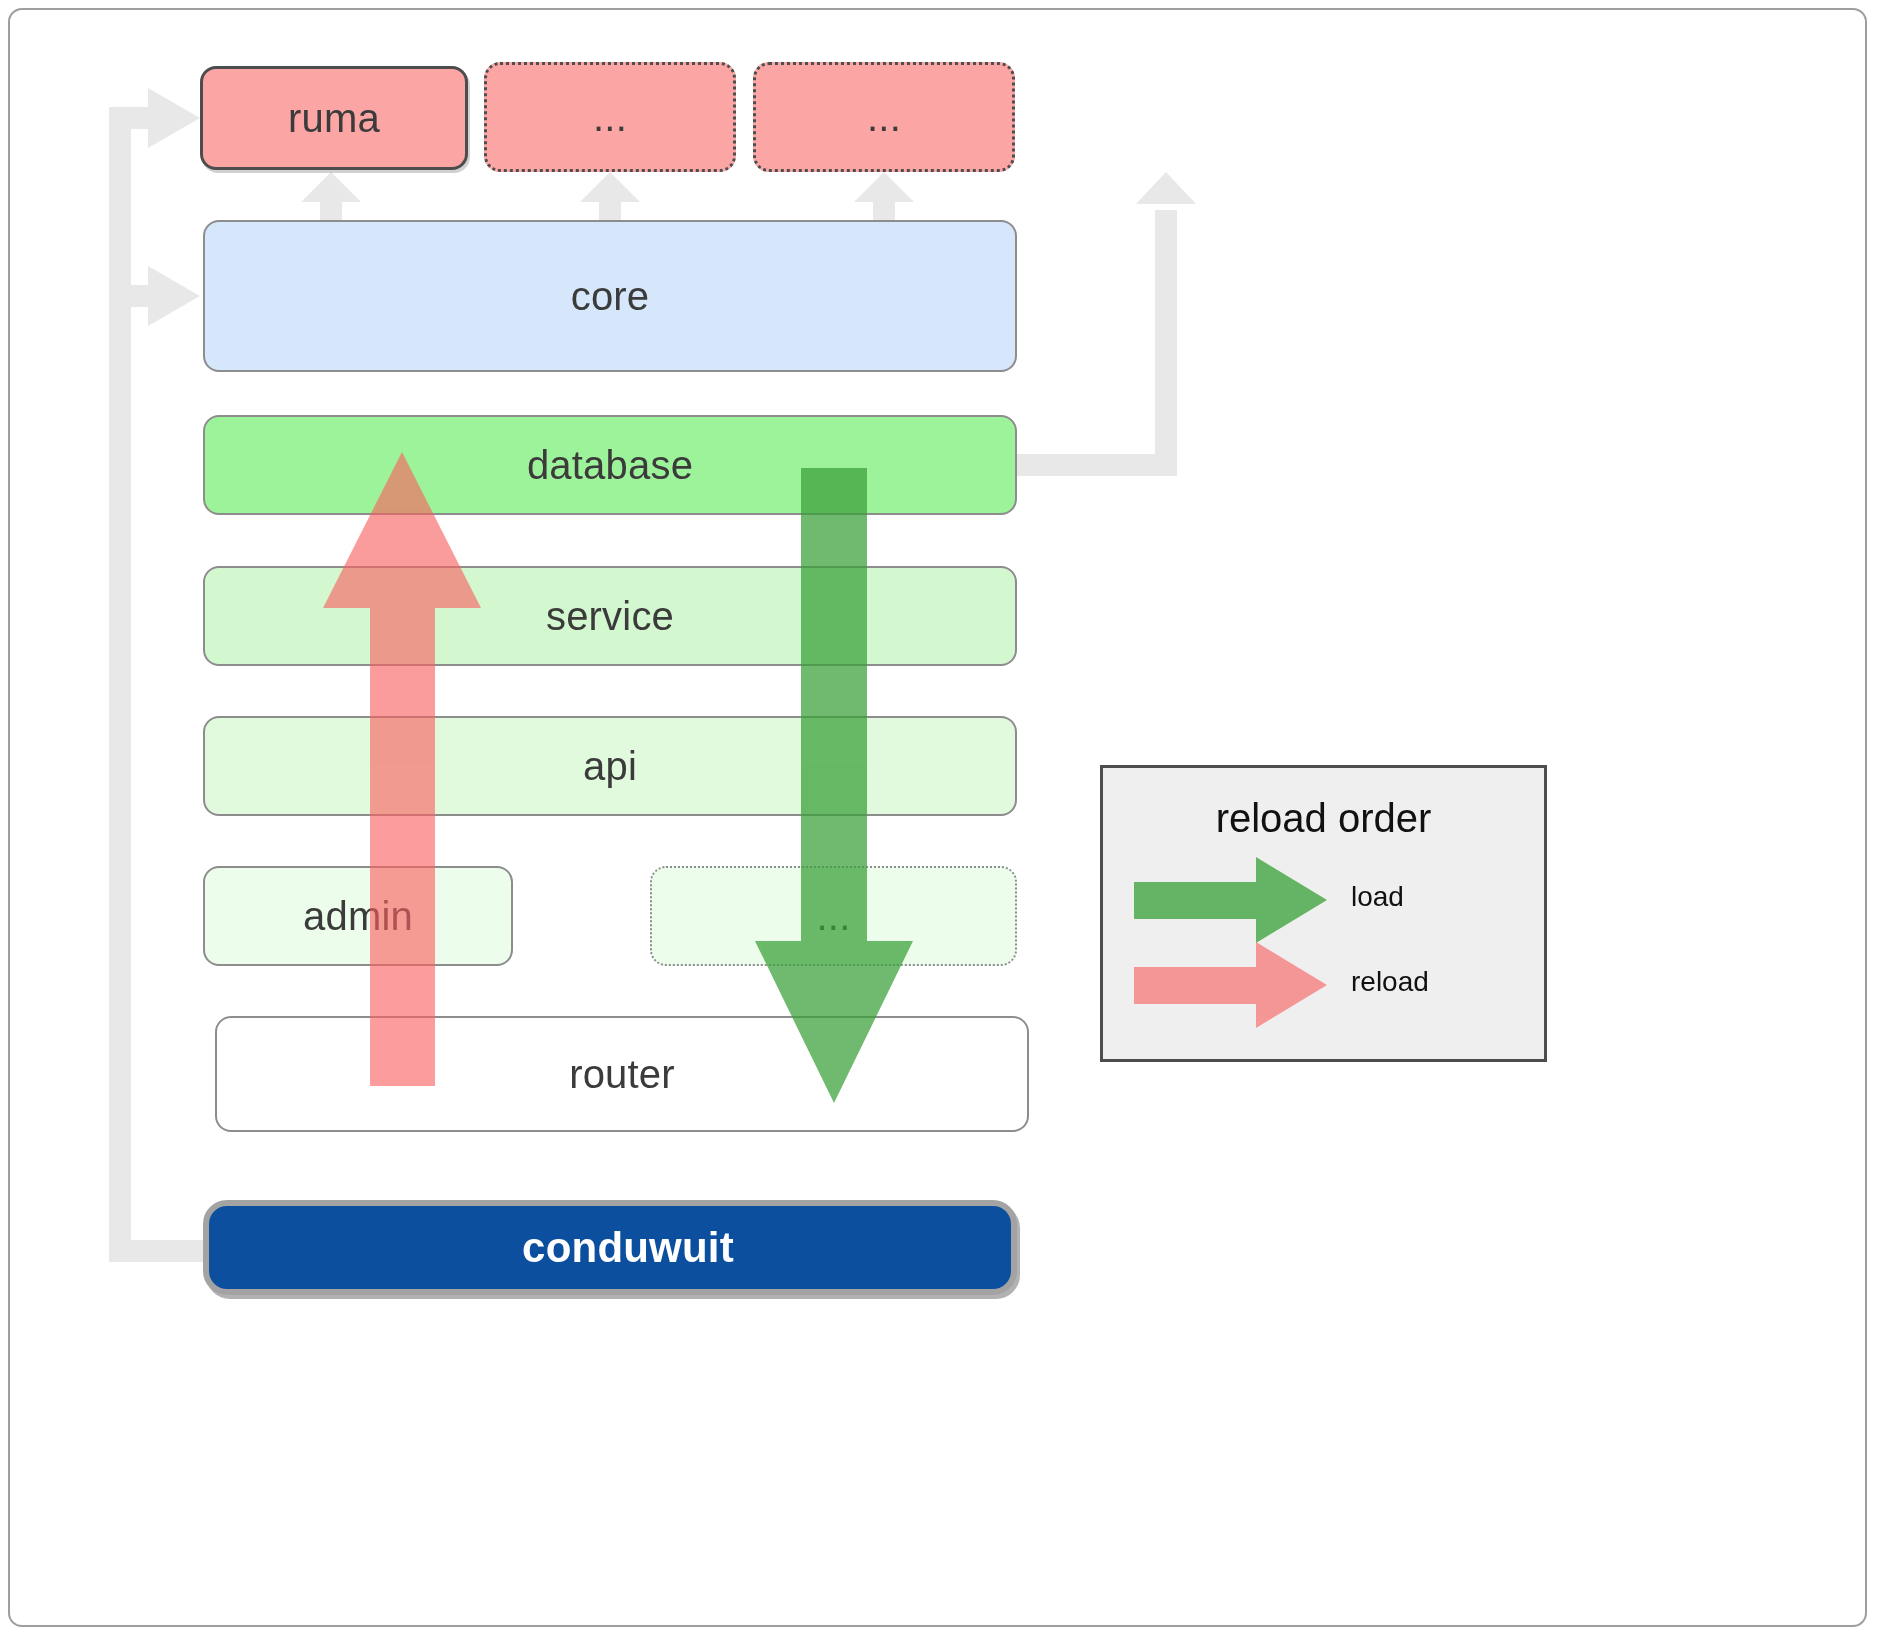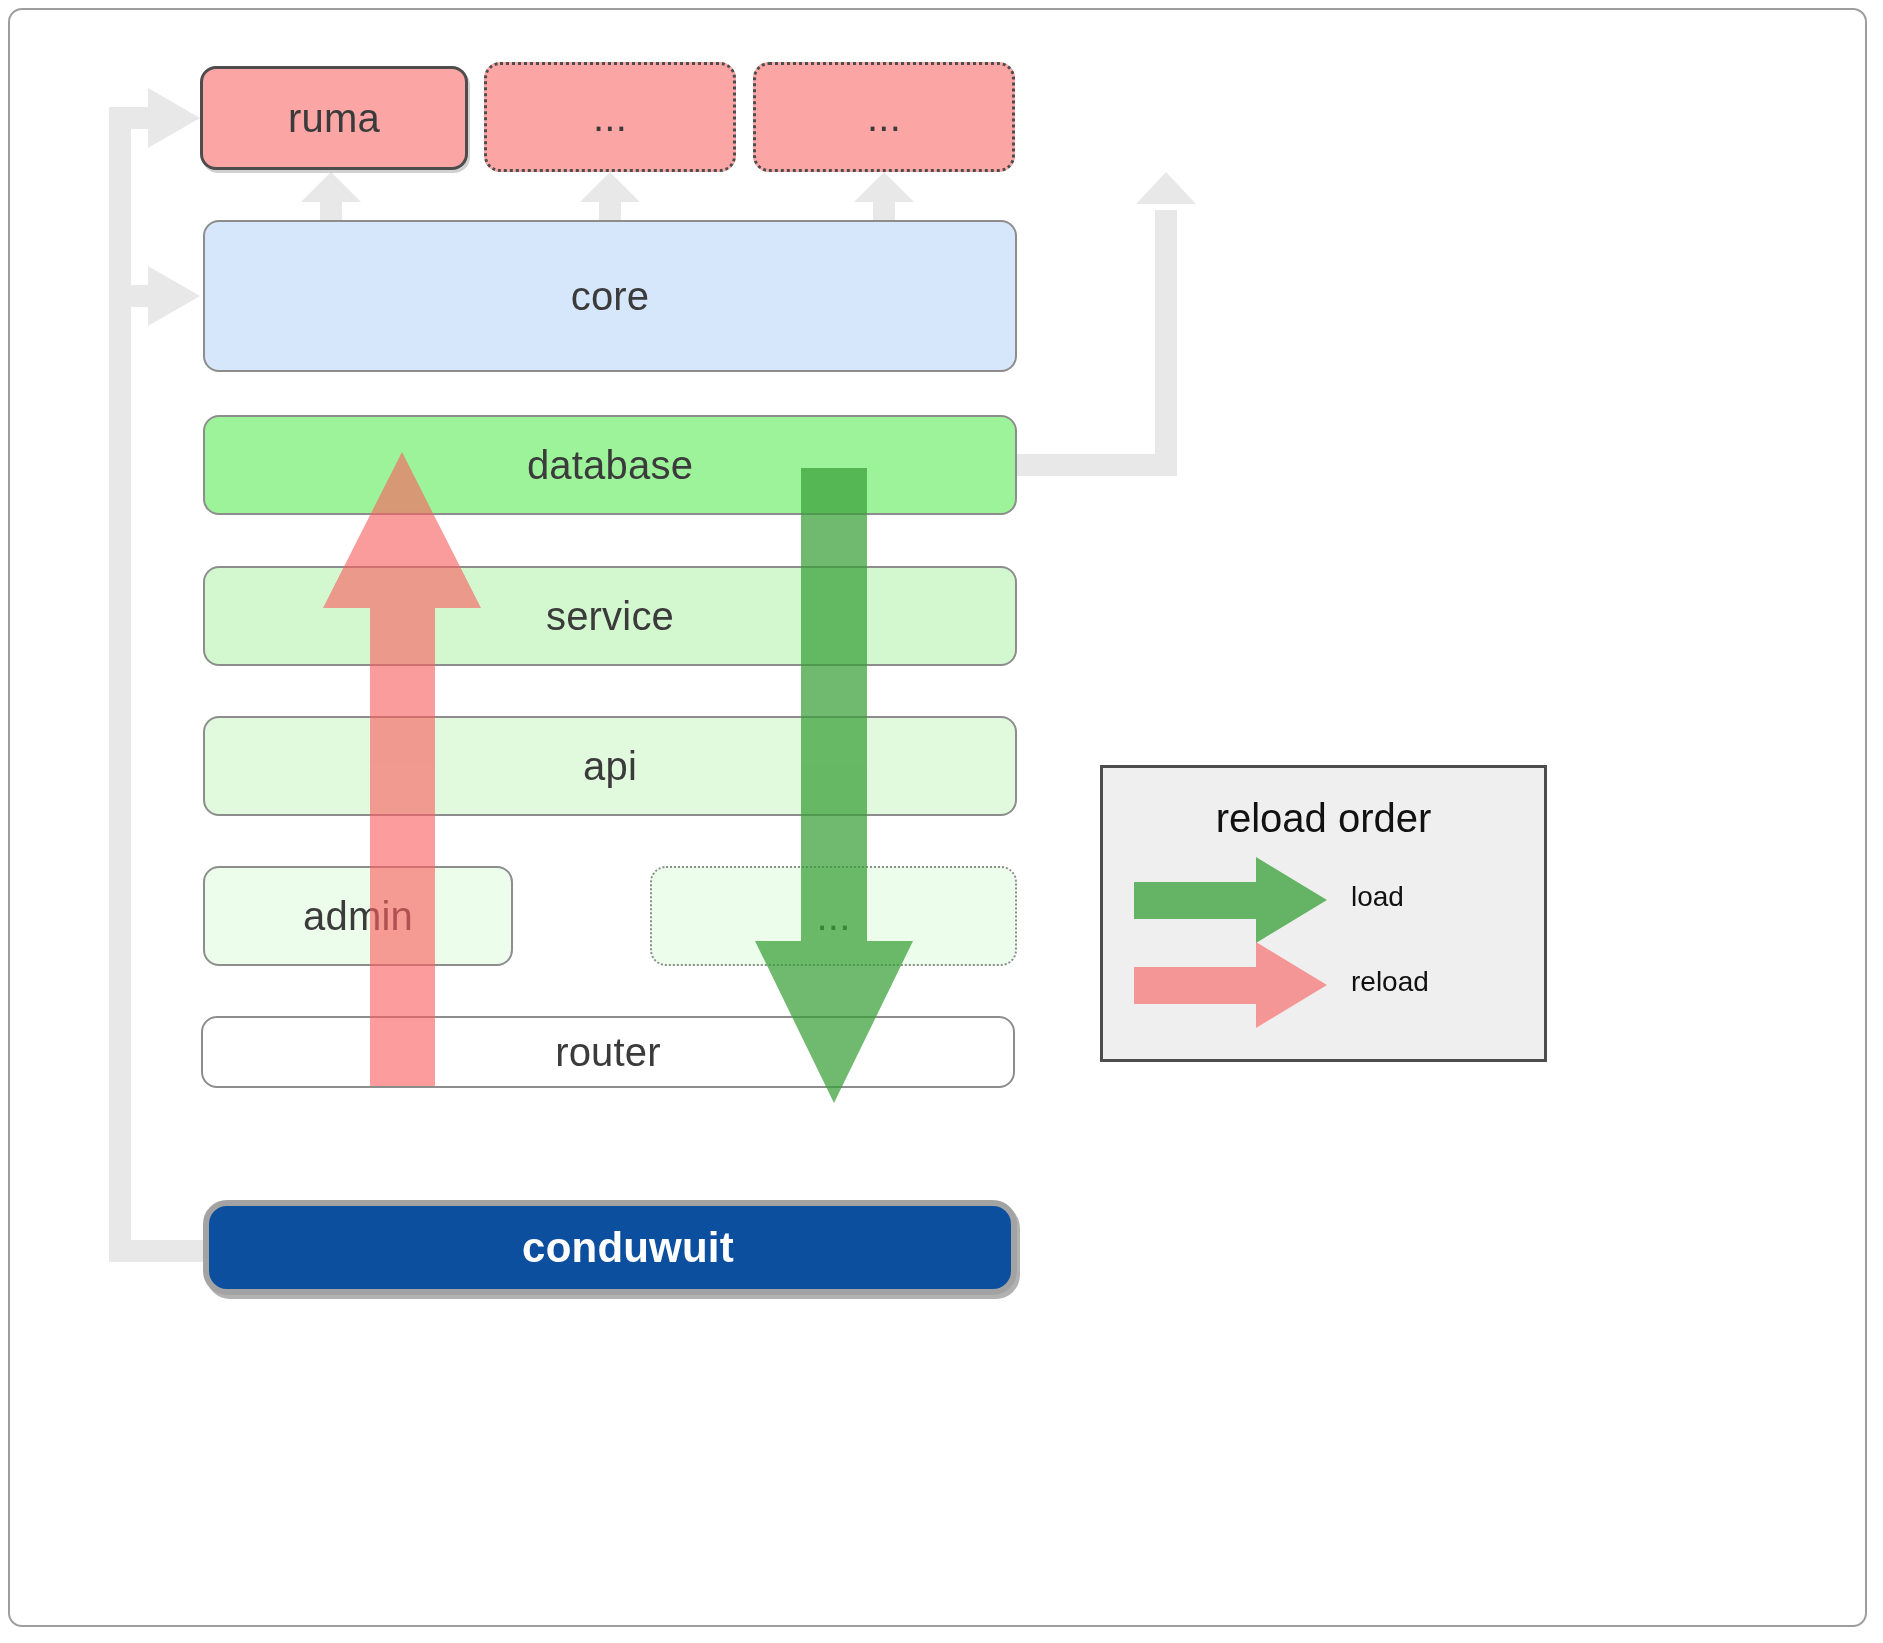--- a/index.html
+++ b/index.html
@@ -148,21 +148,21 @@
   </div>
   <div class="node layer api" style="left:203px;top:716px;width:814px;height:100px;z-index:2;">
     <span class="lbl">api</span>
   </div>
   <div class="node layer admin" style="left:203px;top:866px;width:310px;height:100px;z-index:2;">
     <span class="lbl">admin</span>
   </div>
   <div class="node layer dots" style="left:650px;top:866px;width:367px;height:100px;z-index:2;">
     <span class="lbl">...</span>
   </div>
-  <div class="node layer router" style="left:201px;top:1016px;width:814px;height:72px;z-index:2;">
+  <div class="node layer router" style="left:215px;top:1016px;width:814px;height:116px;z-index:2;">
     <span class="lbl">router</span>
   </div>
 
   <div class="node root" style="left:203px;top:1200px;width:814px;height:95px;z-index:2;">
     <span class="lbl">conduwuit</span>
   </div>
 
   <svg class="ov" id="ov-front" viewBox="0 0 1883 1643">
 
     <g opacity="0.62">

